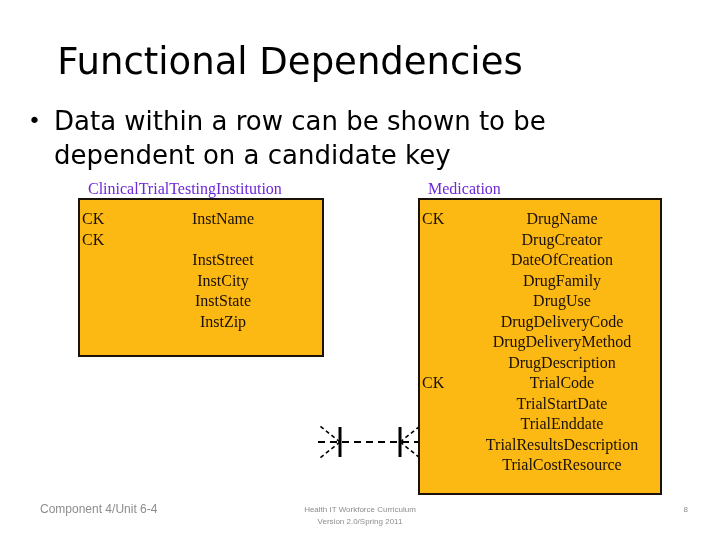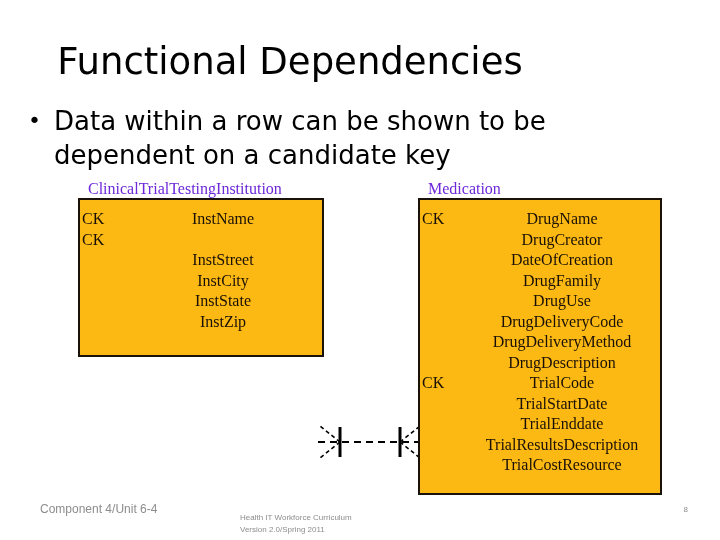--- a/index.html
+++ b/index.html
@@ -160,22 +160,23 @@
     top: 4px;
     font-family: "Liberation Sans", sans-serif;
     font-size: 12px;
     line-height: 11px;
     color: #8d8d8d;
     white-space: nowrap;
   }
   .footer-center {
     position: absolute;
     left: 240px;
-    top: 12px;
+    top: 4px;
     width: 240px;
+    text-align: center;
     font-family: "Liberation Sans", sans-serif;
     font-size: 8px;
     line-height: 12px;
     color: #8d8d8d;
   }
   .footer-page {
     position: absolute;
     right: 32px;
     top: 4px;
     font-family: "Liberation Sans", sans-serif;

